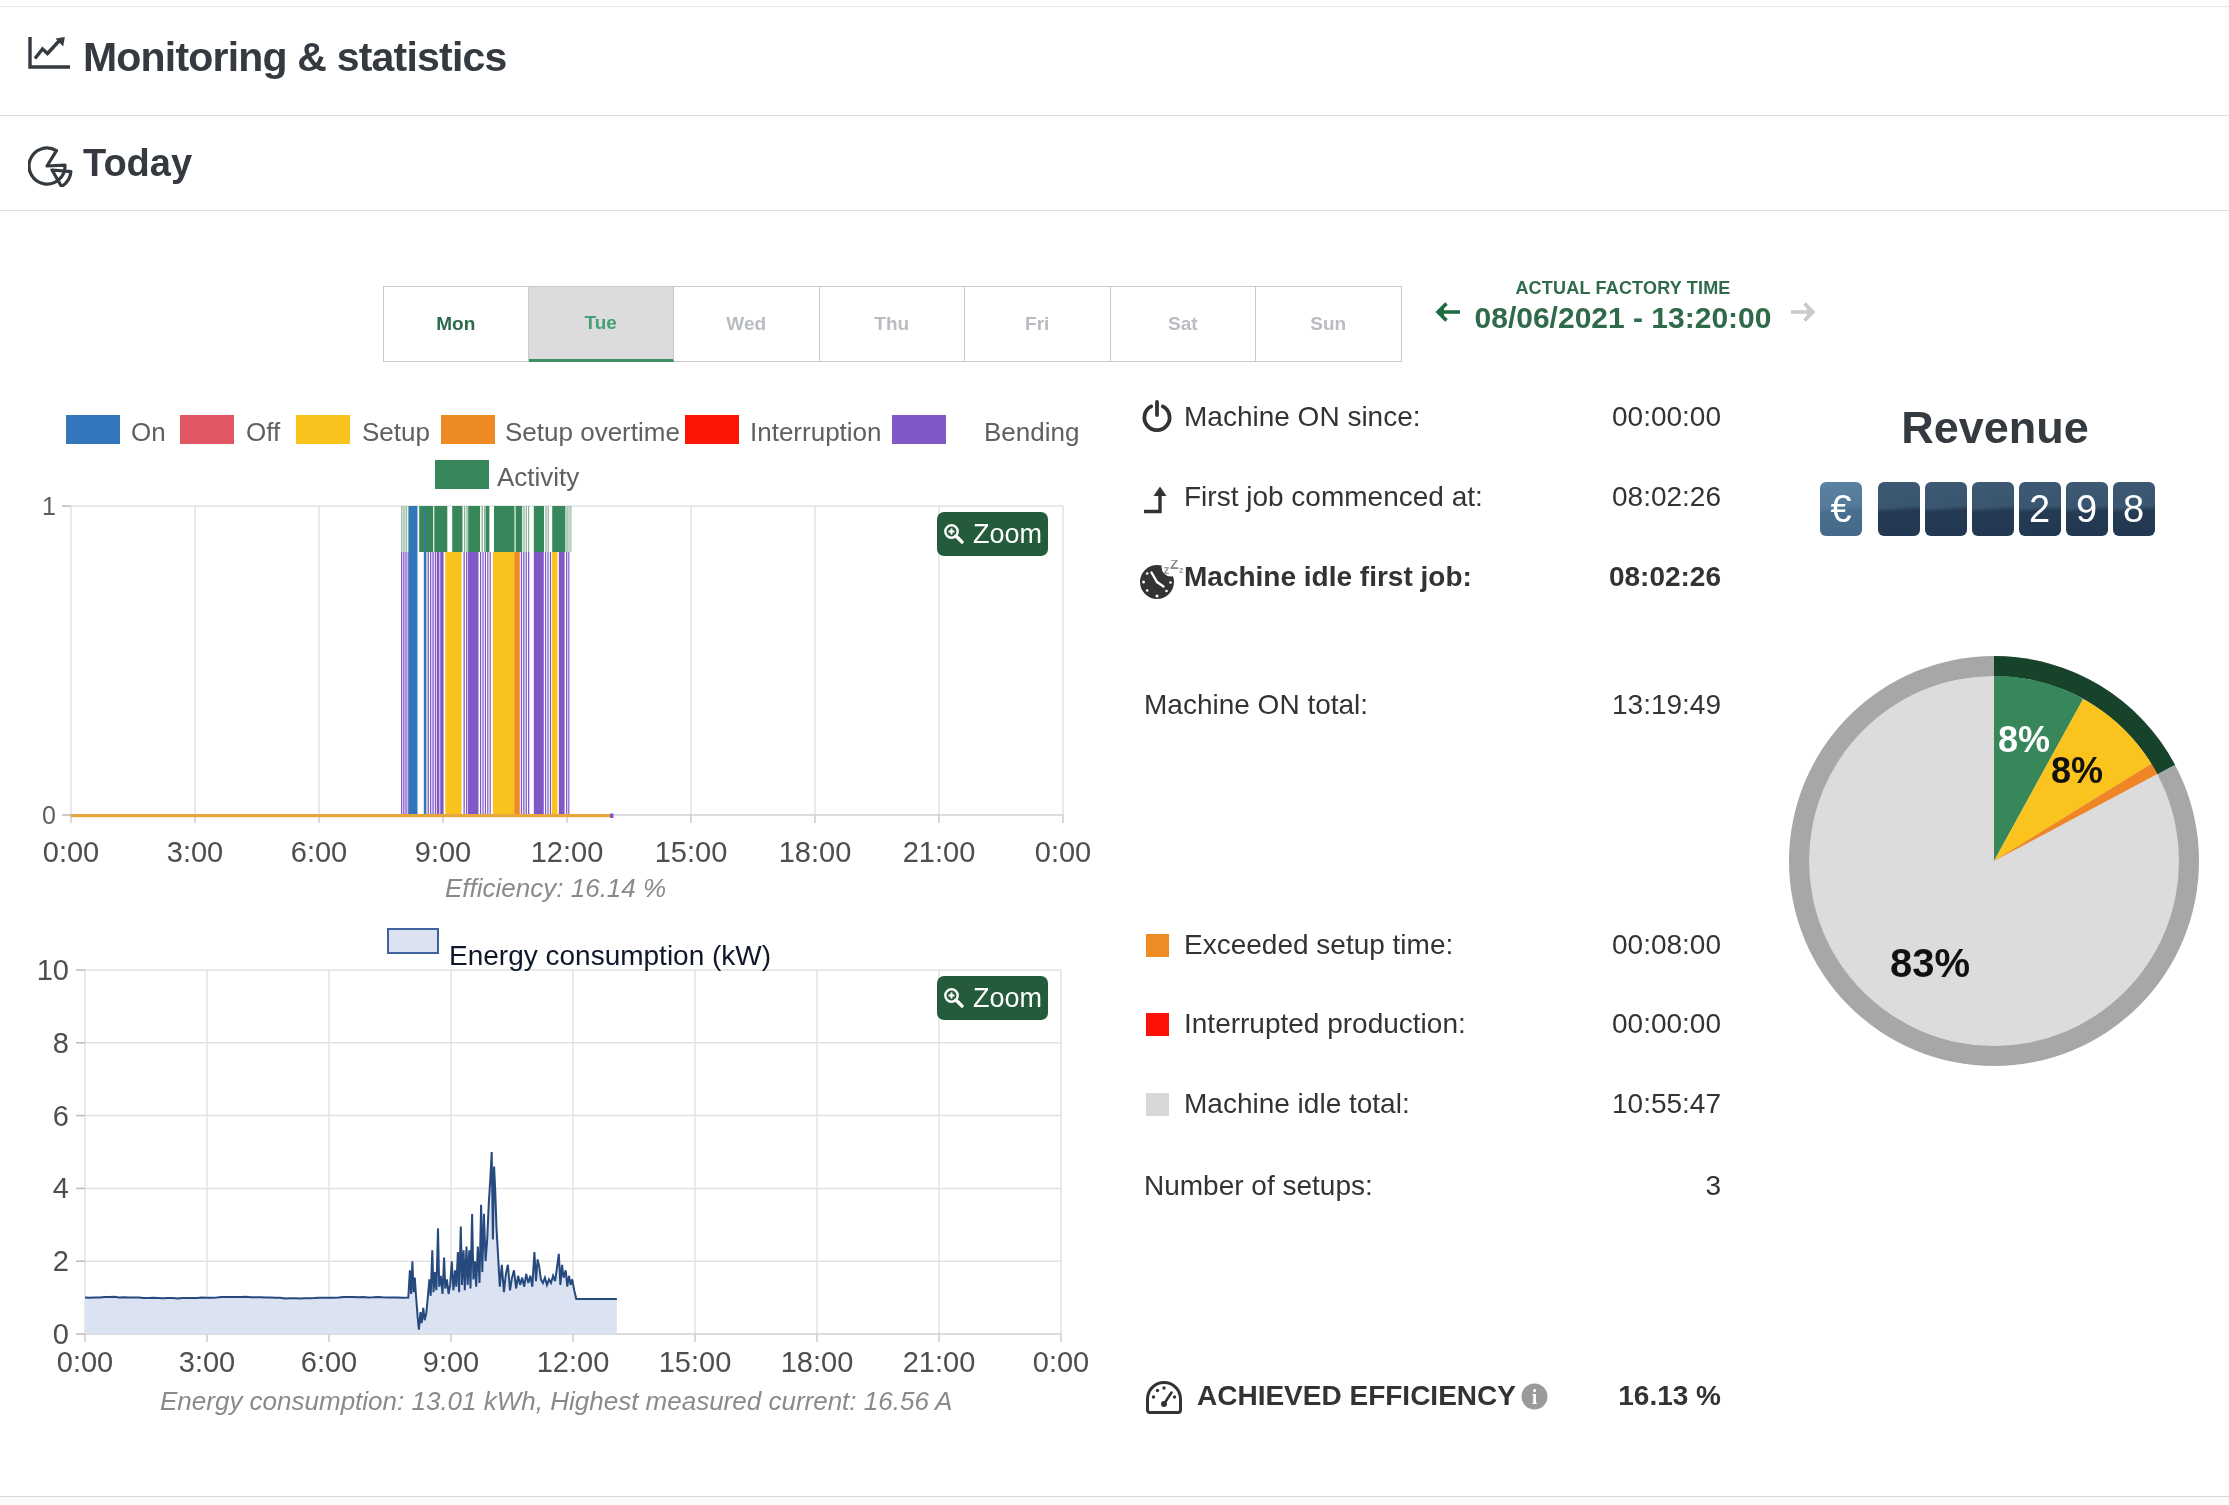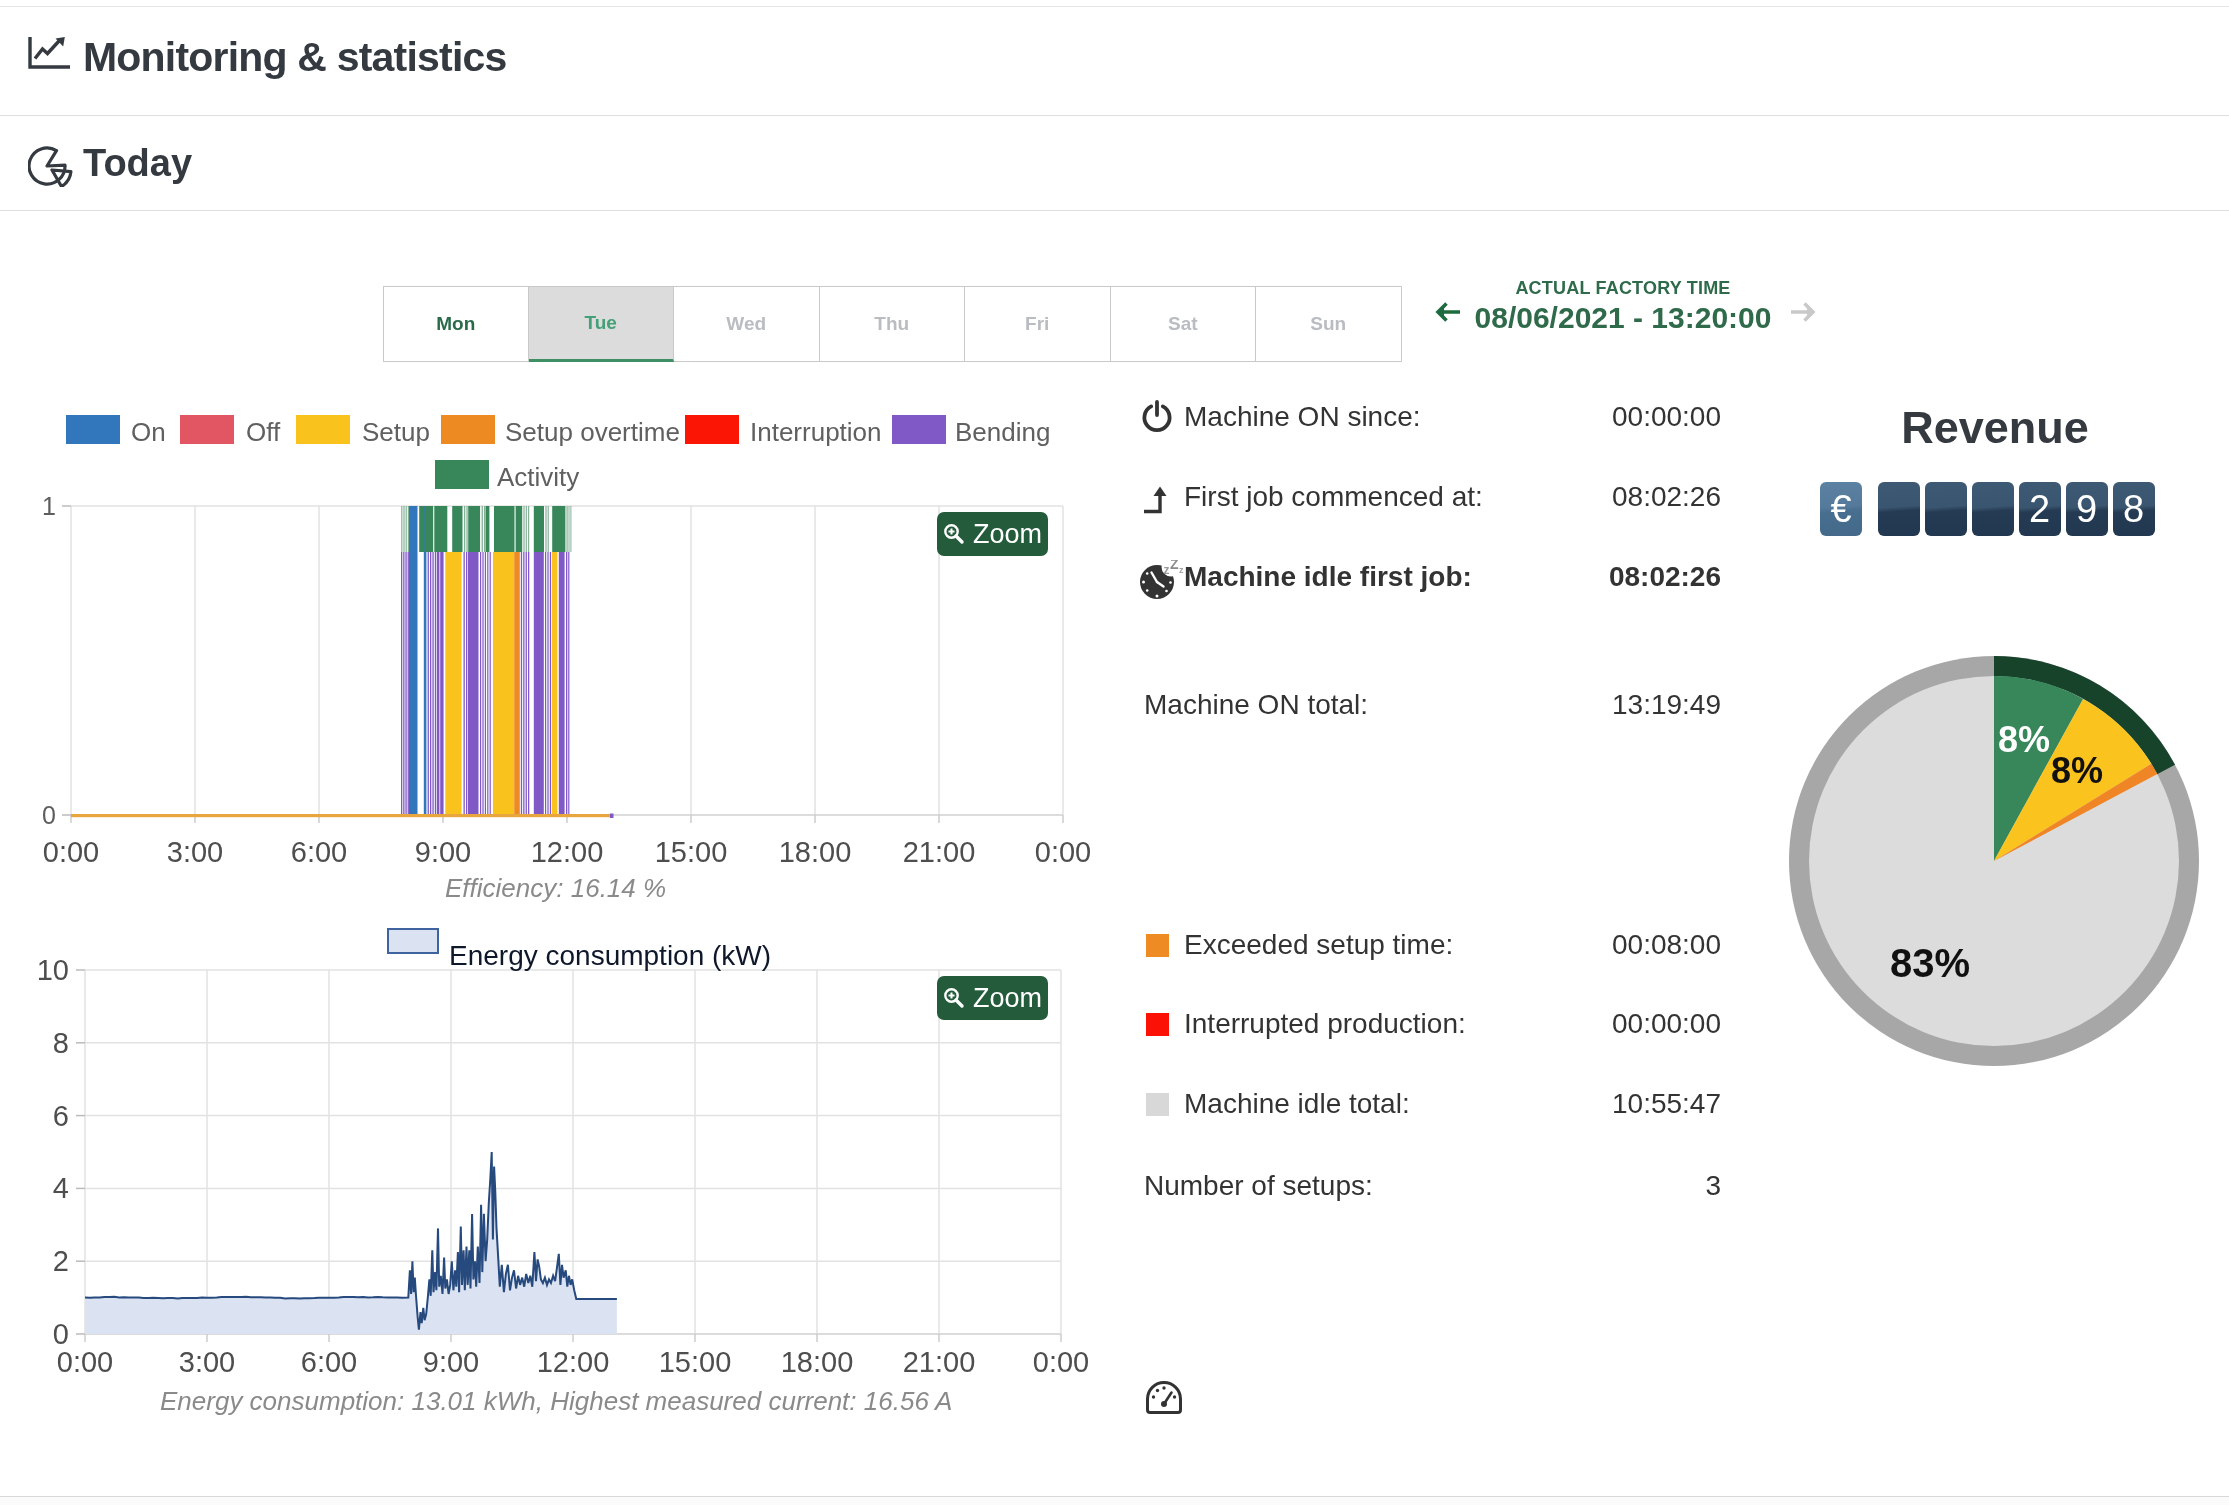--- a/index.html
+++ b/index.html
@@ -101,21 +101,21 @@
     <div class="lgt" style="left:131px;top:417px">On</div>
   <div class="sw" style="left:180px;top:415px;background:#e25563"></div>
     <div class="lgt" style="left:246px;top:417px">Off</div>
   <div class="sw" style="left:296px;top:415px;background:#f9c21d"></div>
     <div class="lgt" style="left:362px;top:417px">Setup</div>
   <div class="sw" style="left:441px;top:415px;background:#ee8a22"></div>
     <div class="lgt" style="left:505px;top:417px">Setup overtime</div>
   <div class="sw" style="left:685px;top:415px;background:#fa1505"></div>
     <div class="lgt" style="left:750px;top:417px">Interruption</div>
   <div class="sw" style="left:892px;top:415px;background:#8159c6"></div>
-    <div class="lgt" style="left:955px;top:417px">Bending</div>
+    <div class="lgt" style="left:984px;top:417px">Bending</div>
   <div class="sw" style="left:435px;top:460px;background:#37875a"></div>
     <div class="lgt" style="left:497px;top:462px">Activity</div>
 
   <div class="lgt" style="left:42px;top:492px;color:#5d5d5d;font-size:25px">1</div>
   <div class="lgt" style="left:42px;top:801px;color:#5d5d5d;font-size:25px">0</div>
 
   <svg class="abs" id="csvg" width="2229" height="1505" viewBox="0 0 2229 1505">
     <line x1="71.0" y1="506.0" x2="71.0" y2="815.0" stroke="#e2e2e2" stroke-width="1.5"></line>
 <line x1="195.0" y1="506.0" x2="195.0" y2="815.0" stroke="#e2e2e2" stroke-width="1.5"></line>
 <line x1="319.0" y1="506.0" x2="319.0" y2="815.0" stroke="#e2e2e2" stroke-width="1.5"></line>
@@ -343,20 +343,28 @@
     </div>
   <div class="srow" style="top:1088px">
       <div class="sq" style="background:#d8d8d8"></div>
       <span class="lab" style="">Machine idle total:</span>
       <span class="val">10:55:47</span>
     </div>
   <div class="srow" style="top:1170px">
       <span class="lab0" style="">Number of setups:</span>
       <span class="val">3</span>
     </div>
+  <div class="srow b" style="top:1380px">
+      <span class="lab" style="left:77px;">ACHIEVED EFFICIENCY</span>
+      <svg class="abs" style="left:401px;top:3px" width="27" height="27" viewBox="0 0 27 27">
+        <circle cx="13.5" cy="13.5" r="13" fill="#9a9a9a"></circle>
+        <text x="13.5" y="20.5" text-anchor="middle" font-family="Liberation Serif" font-weight="bold" font-size="20" fill="#fff">i</text>
+      </svg>
+      <span class="val">16.13 %</span>
+    </div>
   <svg class="abs" style="left:1144px;top:1379px" width="40" height="36" viewBox="0 0 40 36">
 <path d="M3.5 31 L3.5 20 A 16.5 16.5 0 0 1 36.5 20 L36.5 31 A 2.5 2.5 0 0 1 34 33.5 L6 33.5 A 2.5 2.5 0 0 1 3.5 31 Z" fill="none" stroke="#333" stroke-width="3"></path>
 <circle cx="9.5" cy="18" r="1.7" fill="#333"></circle>
       <circle cx="13.5" cy="11.5" r="1.7" fill="#333"></circle>
 <circle cx="20" cy="9" r="1.7" fill="#333"></circle>
       <circle cx="30.5" cy="18" r="1.7" fill="#333"></circle>
 <circle cx="20" cy="25" r="3" fill="#333"></circle>
 <line x1="20" y1="25" x2="27.5" y2="13.5" stroke="#333" stroke-width="2.6" stroke-linecap="round"></line>
 </svg>
 

